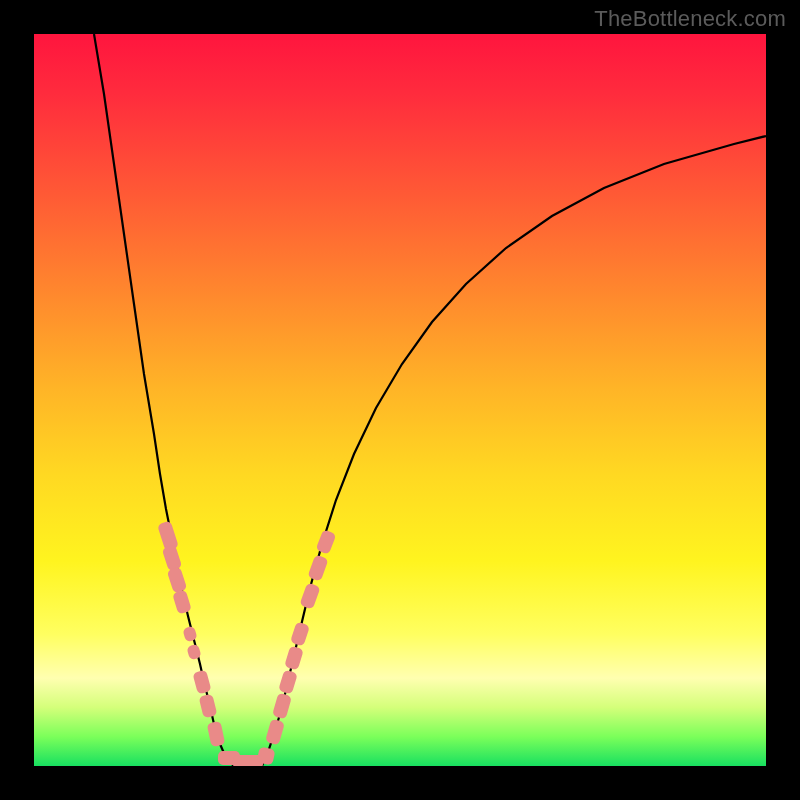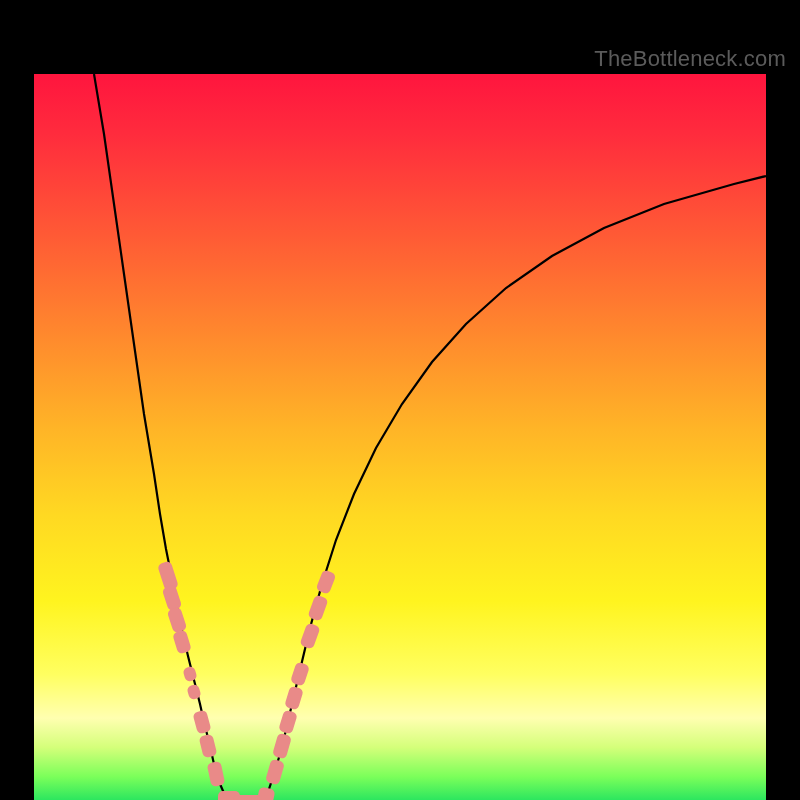--- a/index.html
+++ b/index.html
@@ -8,21 +8,20 @@
     width: 800px;
     height: 800px;
     overflow: hidden;
     background: #000;
     font-family: Arial, Helvetica, sans-serif;
   }
   .frame {
     position: absolute;
     inset: 0;
     background: #000;
-    margin-top: 40px;
   }
   .plot {
     position: absolute;
     left: 34px;
     top: 34px;
     width: 732px;
     height: 732px;
     overflow: hidden;
   }
   .gradient {

